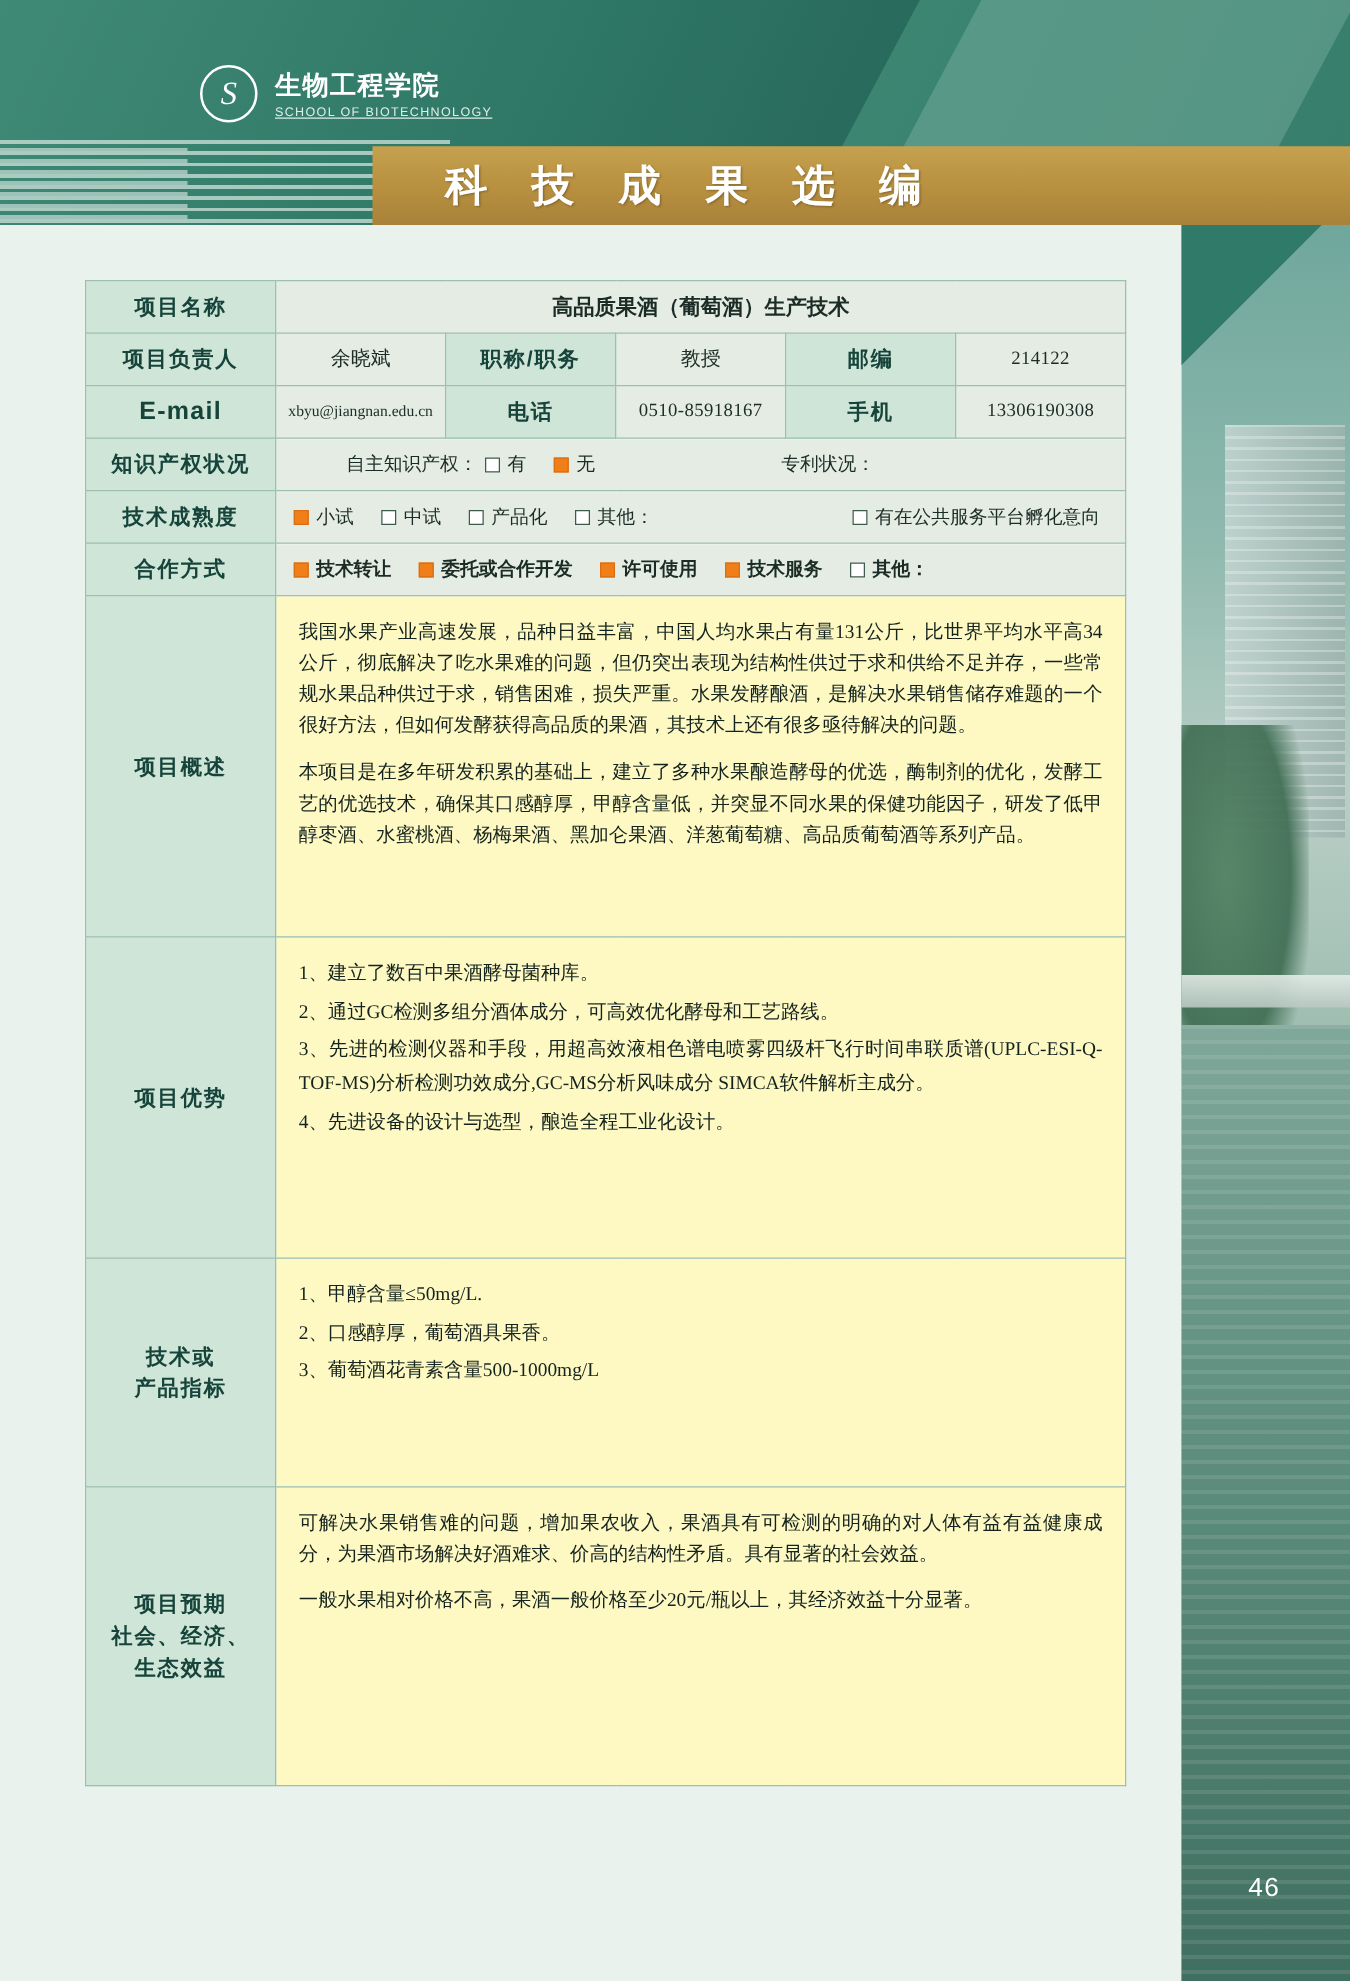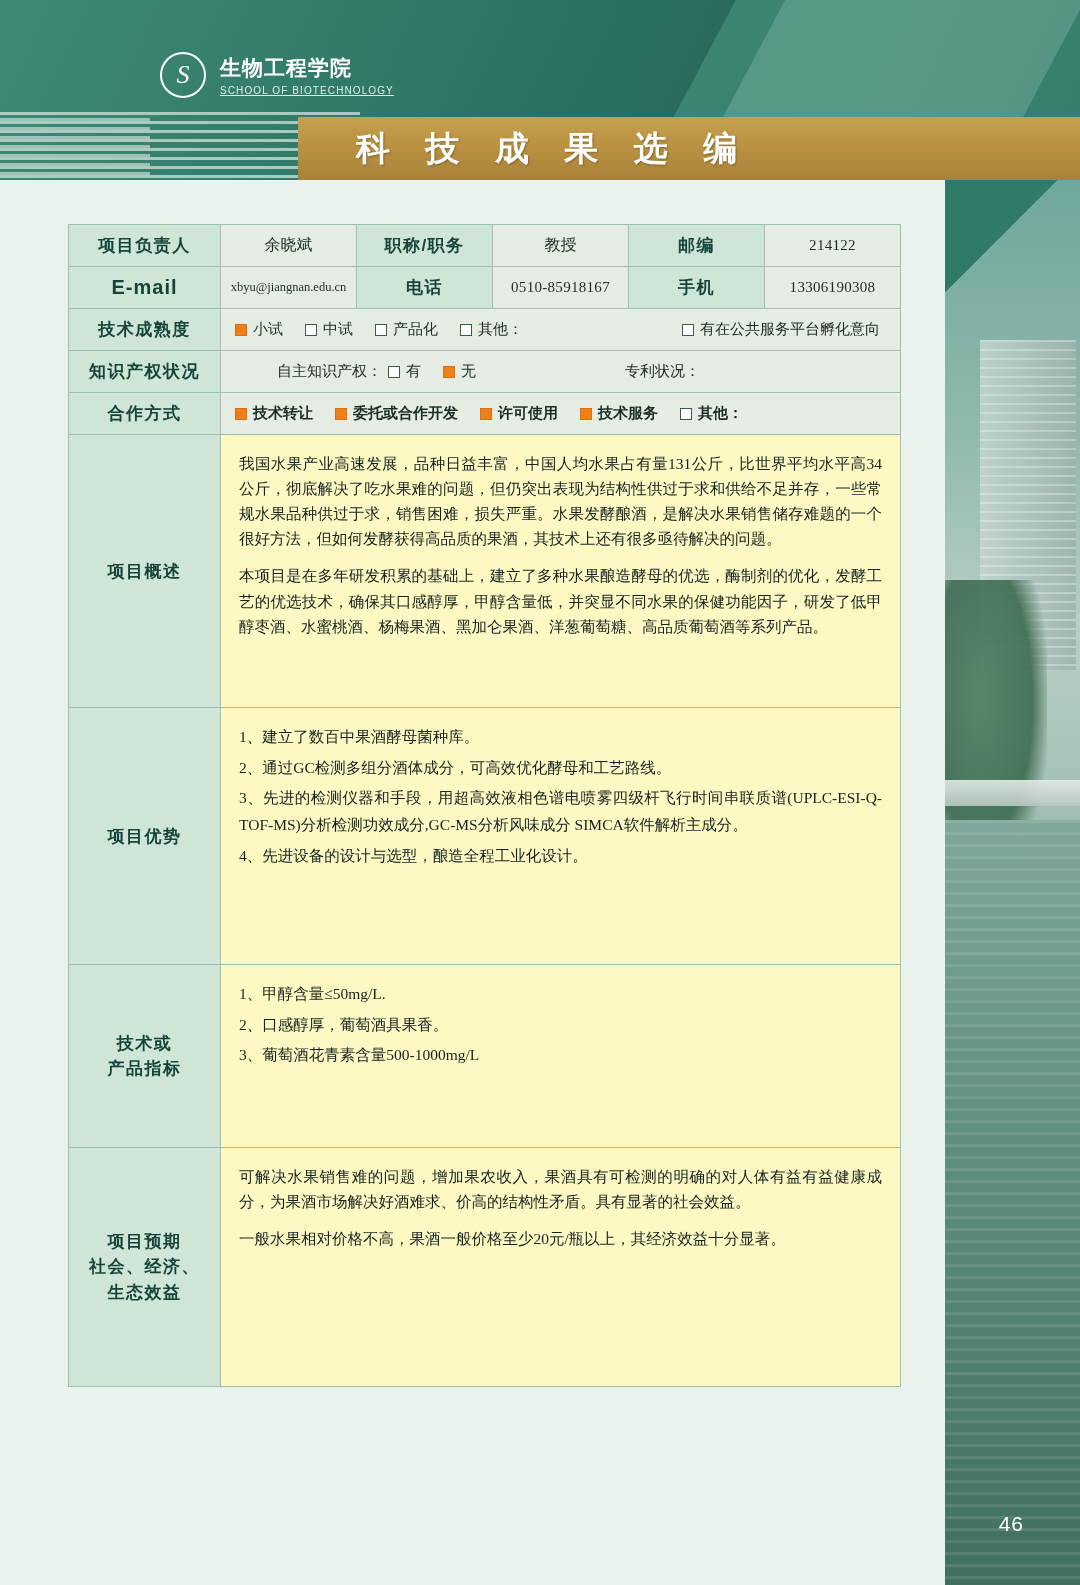--- a/index.html
+++ b/index.html
@@ -129,21 +129,21 @@
   .photo-wedge {
     position: absolute; right: 0; top: 180px; width: 135px; height: 160px;
     background: linear-gradient(135deg, #2f7a68 0%, #2f7a68 38%, rgba(47,122,104,0) 38.2%);
   }
   .photo-edge {
     position: absolute; right: 135px; top: 180px; width: 8px; height: 1405px;
     background: #e9f2ec;
   }
 
   .page-num {
-    position: absolute; right: 56px; bottom: 49px;
+    position: absolute; right: 56px; bottom: 62px;
     color: #ffffff; font-size: 21px; letter-spacing: 1px;
     font-family: "Liberation Sans", sans-serif;
   }
 
   
   .sheet {
     position: absolute; left: 68px; top: 224px; width: 832px;
   }
   table.main {
     width: 832px; border-collapse: collapse;
@@ -254,20 +254,24 @@
     <colgroup>
       <col style="width:152px">
       <col style="width:136px">
       <col style="width:136px">
       <col style="width:136px">
       <col style="width:136px">
       <col style="width:136px">
     </colgroup>
     <tbody>
 
+      <tr>
+        <td class="lbl">项目名称</td>
+        <td class="val strong" colspan="5">高品质果酒（葡萄酒）生产技术</td>
+      </tr>
 
 
       <tr>
         <td class="lbl">项目负责人</td>
         <td class="val name">余晓斌</td>
         <td class="lbl">职称/职务</td>
         <td class="val name">教授</td>
         <td class="lbl">邮编</td>
         <td class="val mono">214122</td>
       </tr>
@@ -275,20 +279,39 @@
       <tr>
         <td class="lbl" style="font-size:20px;letter-spacing:1px;">E-mail</td>
         <td class="val small">xbyu@jiangnan.edu.cn</td>
         <td class="lbl">电话</td>
         <td class="val mono">0510-85918167</td>
         <td class="lbl">手机</td>
         <td class="val mono">13306190308</td>
       </tr>
 
       <tr>
+        <td class="lbl">知识产权状况</td>
+        <td colspan="5" style="padding:0">
+          <div class="chkrow" style="padding-left:56px">
+            <span style="margin-right:6px">自主知识产权：</span>
+            <span class="chk">
+              <span class="box"></span>
+              <span>有</span>
+            </span>
+            <span class="chk">
+              <span class="box on"></span>
+              <span>无</span>
+            </span>
+            <span class="spacer"></span>
+            <span style="margin-right:186px">专利状况：</span>
+          </div>
+        </td>
+      </tr>
+
+      <tr>
         <td class="lbl">技术成熟度</td>
         <td colspan="5" style="padding:0">
           <div class="chkrow">
             <span class="chk">
               <span class="box on"></span>
               <span>小试</span>
             </span>
             <span class="chk">
               <span class="box"></span>
               <span>中试</span>
@@ -299,39 +322,20 @@
             </span>
             <span class="chk">
               <span class="box"></span>
               <span>其他：</span>
             </span>
             <span class="spacer"></span>
             <span class="chk" style="margin-right:6px">
               <span class="box"></span>
               <span>有在公共服务平台孵化意向</span>
             </span>
-          </div>
-        </td>
-      </tr>
-
-      <tr>
-        <td class="lbl">知识产权状况</td>
-        <td colspan="5" style="padding:0">
-          <div class="chkrow" style="padding-left:56px">
-            <span style="margin-right:6px">自主知识产权：</span>
-            <span class="chk">
-              <span class="box"></span>
-              <span>有</span>
-            </span>
-            <span class="chk">
-              <span class="box on"></span>
-              <span>无</span>
-            </span>
-            <span class="spacer"></span>
-            <span style="margin-right:186px">专利状况：</span>
           </div>
         </td>
       </tr>
 
       <tr>
         <td class="lbl">合作方式</td>
         <td colspan="5" style="padding:0">
           <div class="chkrow" style="font-weight:bold;font-size:15px;">
             <span class="chk">
               <span class="box on"></span>

